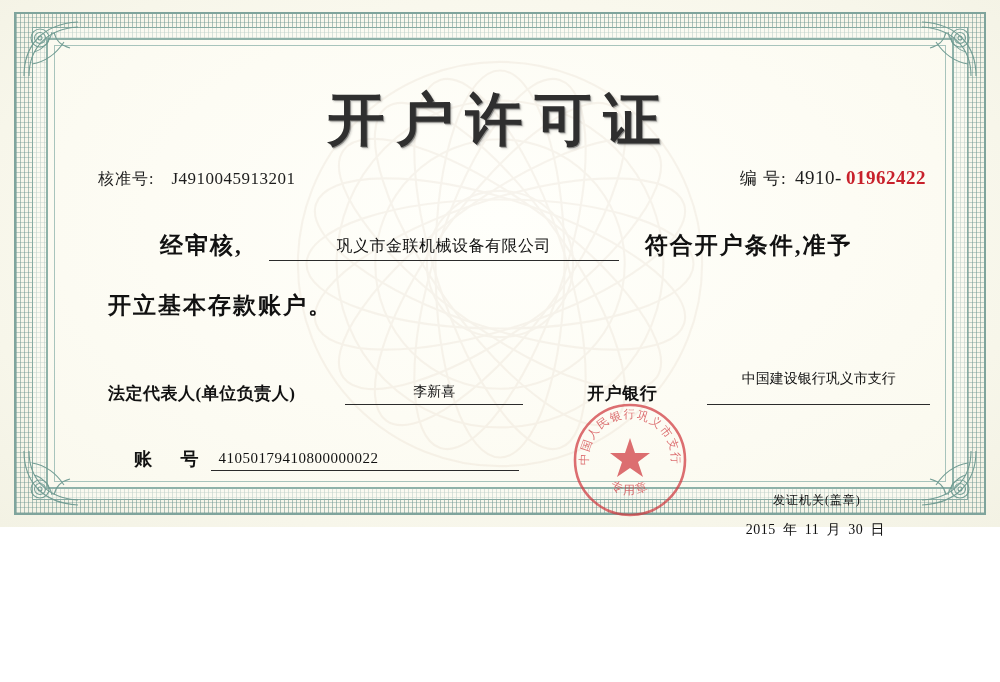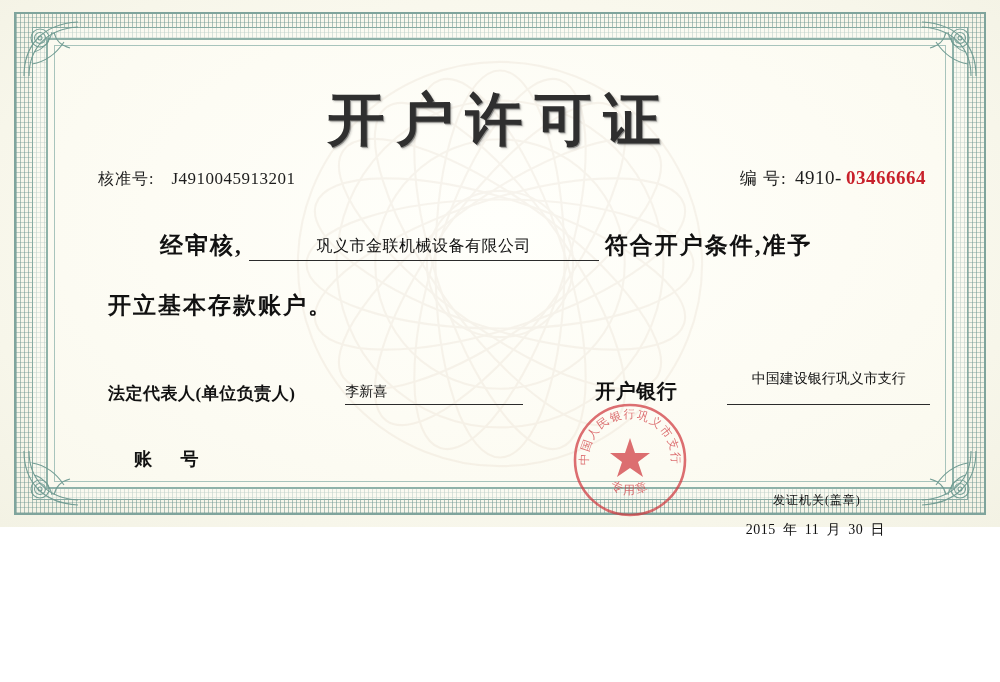--- a/index.html
+++ b/index.html
@@ -158,20 +158,21 @@
     position: absolute;
     left: 48px;
     right: 8px;
     top: 178px;
     font-size: 23px;
     font-weight: bold;
     color: #111;
     display: flex;
     align-items: flex-end;
     white-space: nowrap;
+    gap: 20px;
   }
   .body-line1 .lead { margin-left: 52px; letter-spacing: 2px; }
   .fill-company {
     flex: 0 0 350px;
     border-bottom: 1px solid #2b2b2b;
     text-align: center;
     font-weight: normal;
     font-size: 16px;
     letter-spacing: .5px;
     padding-bottom: 3px;
@@ -202,29 +203,29 @@
     gap: 46px;
   }
   .row-rep .lbl {
     font-weight: bold;
     font-size: 17px;
     letter-spacing: .5px;
   }
   .fill-rep {
     flex: 0 0 178px;
     border-bottom: 1px solid #2b2b2b;
-    text-align: left;
+    text-align: center;
     font-size: 14px;
     padding-bottom: 3px;
     margin: 0 4px;
   }
   .row-rep .lbl2 {
     font-weight: bold;
-    font-size: 20px;
-    margin-left: 22px;
+    font-size: 17px;
+    margin-left: 14px;
     letter-spacing: .5px;
   }
   .fill-bank {
     flex: 1 1 auto;
     border-bottom: 1px solid #2b2b2b;
     text-align: center;
     font-size: 14px;
     padding-bottom: 16px;
     margin-left: 4px;
   }
@@ -373,40 +374,41 @@
     <div class="title">开户许可证</div>
 
     <div class="row-approval">
       <span class="label">核准号:</span>
       <span class="value">J4910045913201</span>
     </div>
 
     <div class="row-serial">
       <span class="label">编 号:</span>
       <span class="prefix">4910-</span>
-      <span class="serial-red">03466664</span>
+      <span class="serial-red">01962422</span>
     </div>
 
     <div class="body-line1">
       <span class="lead">经审核,</span>
       <span class="fill-company">巩义市金联机械设备有限公司</span>
       <span class="tail">符合开户条件,准予</span>
     </div>
 
     <div class="body-line2">开立基本存款账户。</div>
 
     <div class="row-rep">
       <span class="lbl">法定代表人(单位负责人)</span>
       <span class="fill-rep">李新喜</span>
       <span class="lbl2">开户银行</span>
       <span class="fill-bank">中国建设银行巩义市支行</span>
     </div>
 
     <div class="row-account">
       <span class="lbl">账 号</span>
+      <span class="fill-account">41050179410800000022</span>
     </div>
 
     <div class="issuer-block">
       <div class="issuer-line">发证机关(盖章)</div>
       <div class="date-line">
         <span class="num">2015</span>
         <span class="cn">年</span>
         <span class="num">11</span>
         <span class="cn">月</span>
         <span class="num">30</span>

